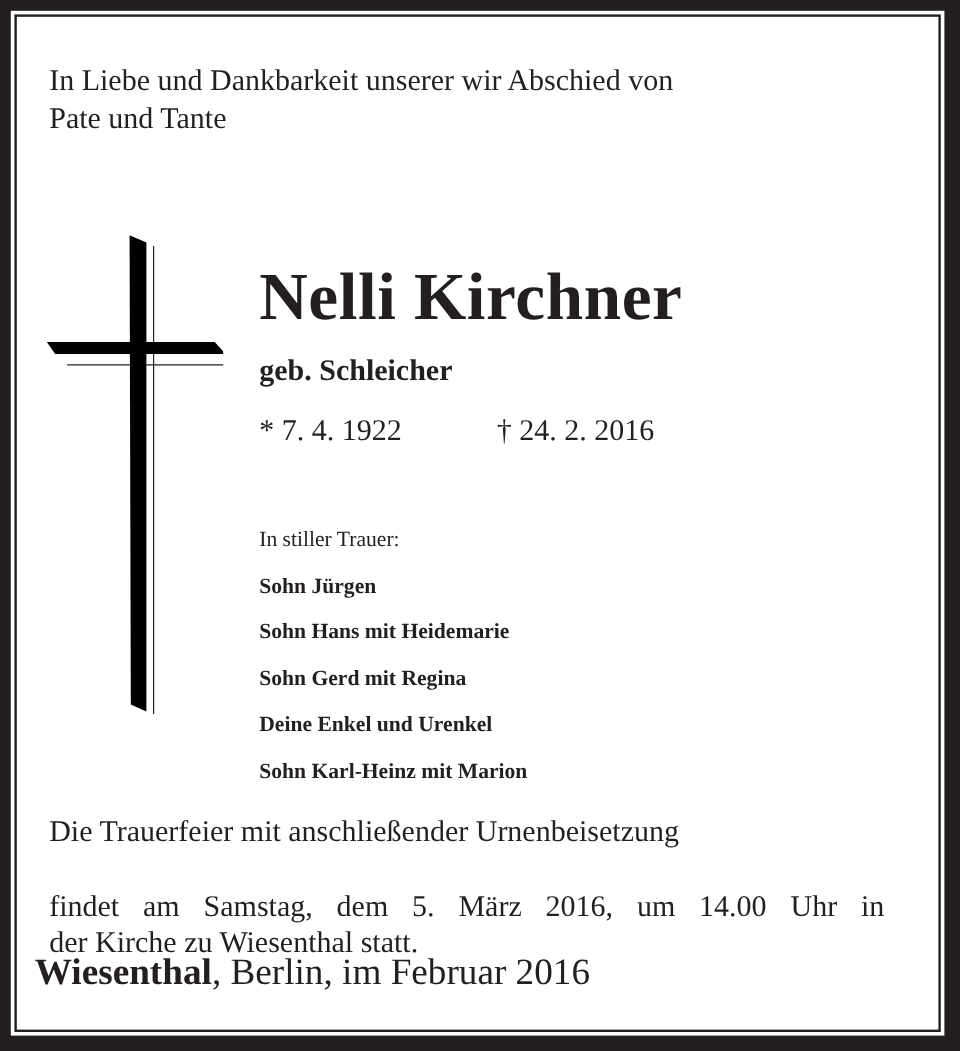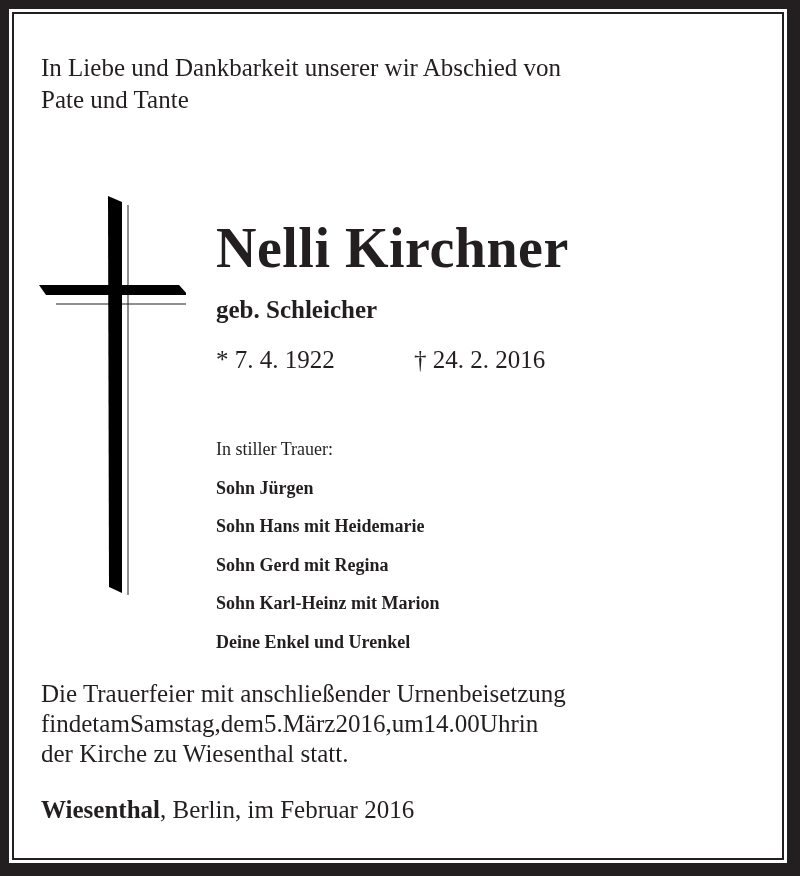--- a/index.html
+++ b/index.html
@@ -55,25 +55,25 @@
     .mourners .label { font-weight: normal; }
     .mourners .person { font-weight: bold; white-space: nowrap; }
     .service {
       position: absolute; left: 41px; top: 679px;
       font-size: 25px; line-height: 30px;
       width: 696px;
     }
     .service .l1, .service .l3 { white-space: nowrap; }
     .service .justify {
       text-align: justify; text-align-last: justify; white-space: nowrap;
-      display: flex; justify-content: flex-start;
+      display: flex; justify-content: space-between; margin-top: 32px;
     }
     .signoff {
-      position: absolute; left: 41px; top: 795px;
-      font-size: 25px; line-height: 30px; white-space: nowrap;
+      position: absolute; left: 29px; top: 795px;
+      font-size: 31px; line-height: 30px; white-space: nowrap;
     }
     .signoff b { font-weight: bold; }
   </style>
 </head>
 <body>
 
 <div class="frame-outer">
   <div class="frame-inner">
   </div>
 </div>
@@ -101,22 +101,22 @@
 <div class="dates">
   <span>* 7. 4. 1922</span>
   <span class="death">† 24. 2. 2016</span>
 </div>
 
 <div class="mourners">
   <div class="label">In stiller Trauer:</div>
   <div class="person">Sohn Jürgen</div>
   <div class="person">Sohn Hans mit Heidemarie</div>
   <div class="person">Sohn Gerd mit Regina</div>
+  <div class="person">Deine Enkel und Urenkel</div>
   <div class="person">Sohn Karl-Heinz mit Marion</div>
-  <div class="person">Deine Enkel und Urenkel</div>
 </div>
 
 <div class="service">
   <div class="l1">Die Trauerfeier mit anschließender Urnenbeisetzung</div>
   <div class="justify">
     <span>findet</span>
     <span>am</span>
     <span>Samstag,</span>
     <span>dem</span>
     <span>5.</span>

